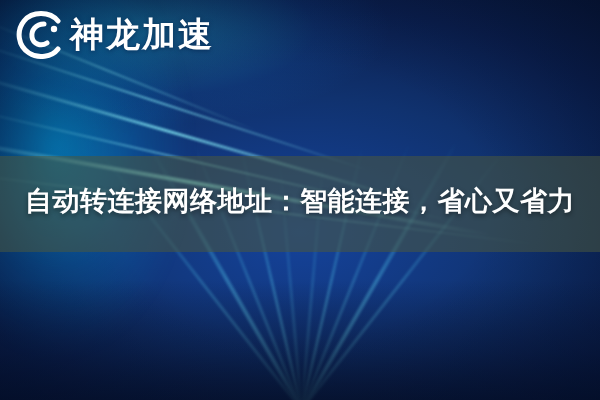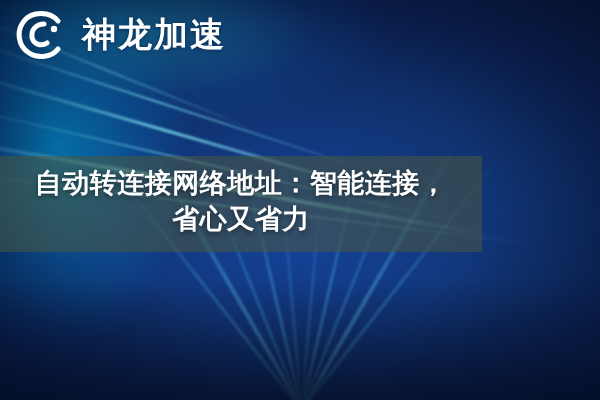--- a/index.html
+++ b/index.html
@@ -85,38 +85,38 @@
     background: radial-gradient(ellipse 420px 300px at 50% 50%, rgba(0,0,0,0) 45%, rgba(0,10,35,0.45) 100%);
     pointer-events: none;
   }
 
   
   .logo {
     position: absolute;
     left: 14px; top: 8px;
     display: flex;
     align-items: center;
-    gap: 16px;
+    gap: 4px;
   }
   .logo-mark { width: 52px; height: 52px; display:block; }
   .logo-text {
     color: #ffffff;
     font-size: 34px;
     font-weight: bold;
     letter-spacing: 2px;
     text-shadow: 0 1px 4px rgba(0,20,60,0.55);
     line-height: 1;
     white-space: nowrap;
   }
 
   
   .headline-band {
     position: absolute;
     left: 0; top: 156px;
-    width: 482px;
+    width: 600px;
     min-height: 96px;
     background: rgba(74,88,62,0.55);
     display: flex;
     align-items: center;
     justify-content: center;
   }
   .headline {
     color: #ffffff;
     font-size: 27px;
     font-weight: bold;

